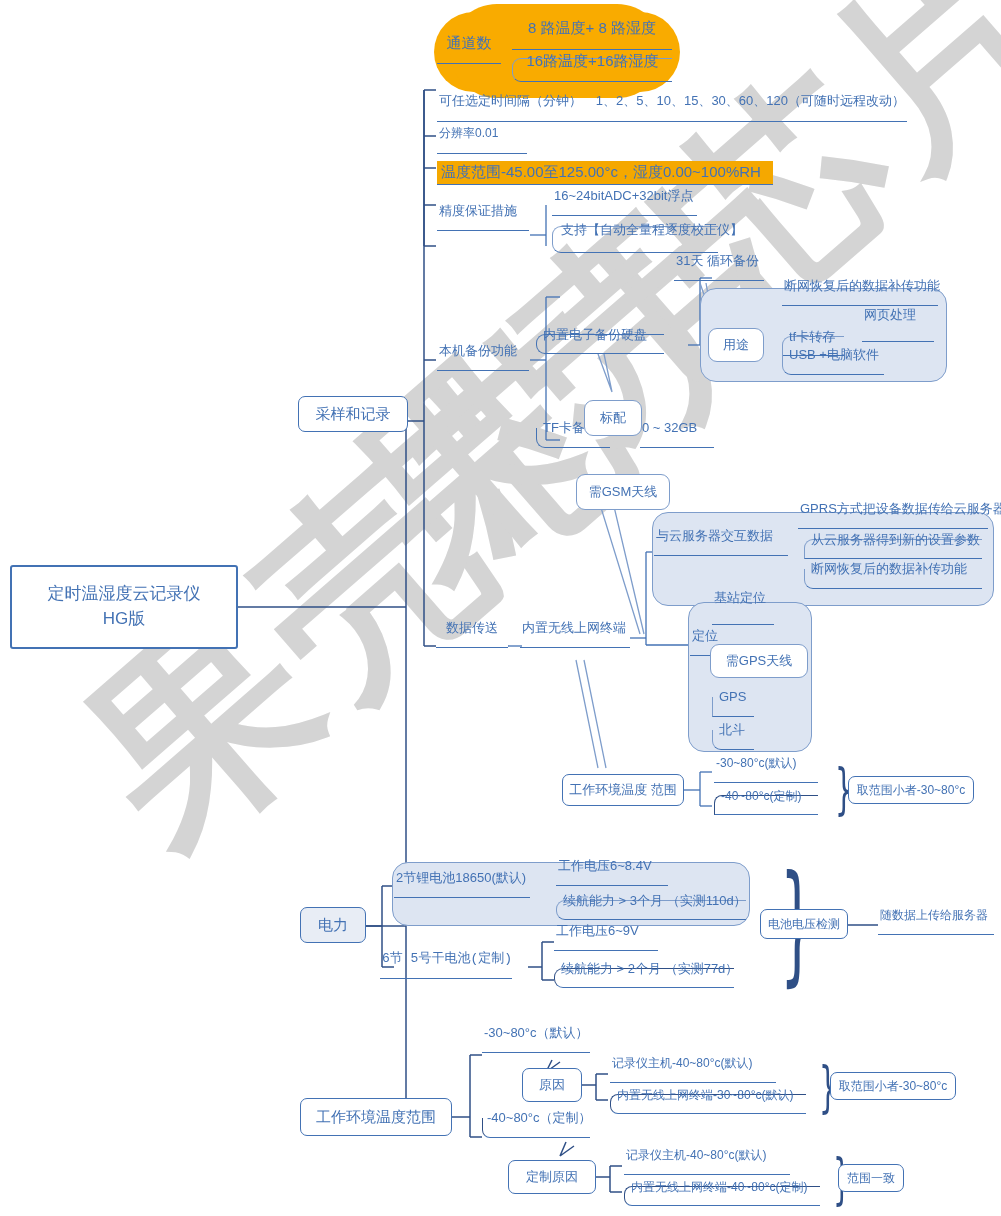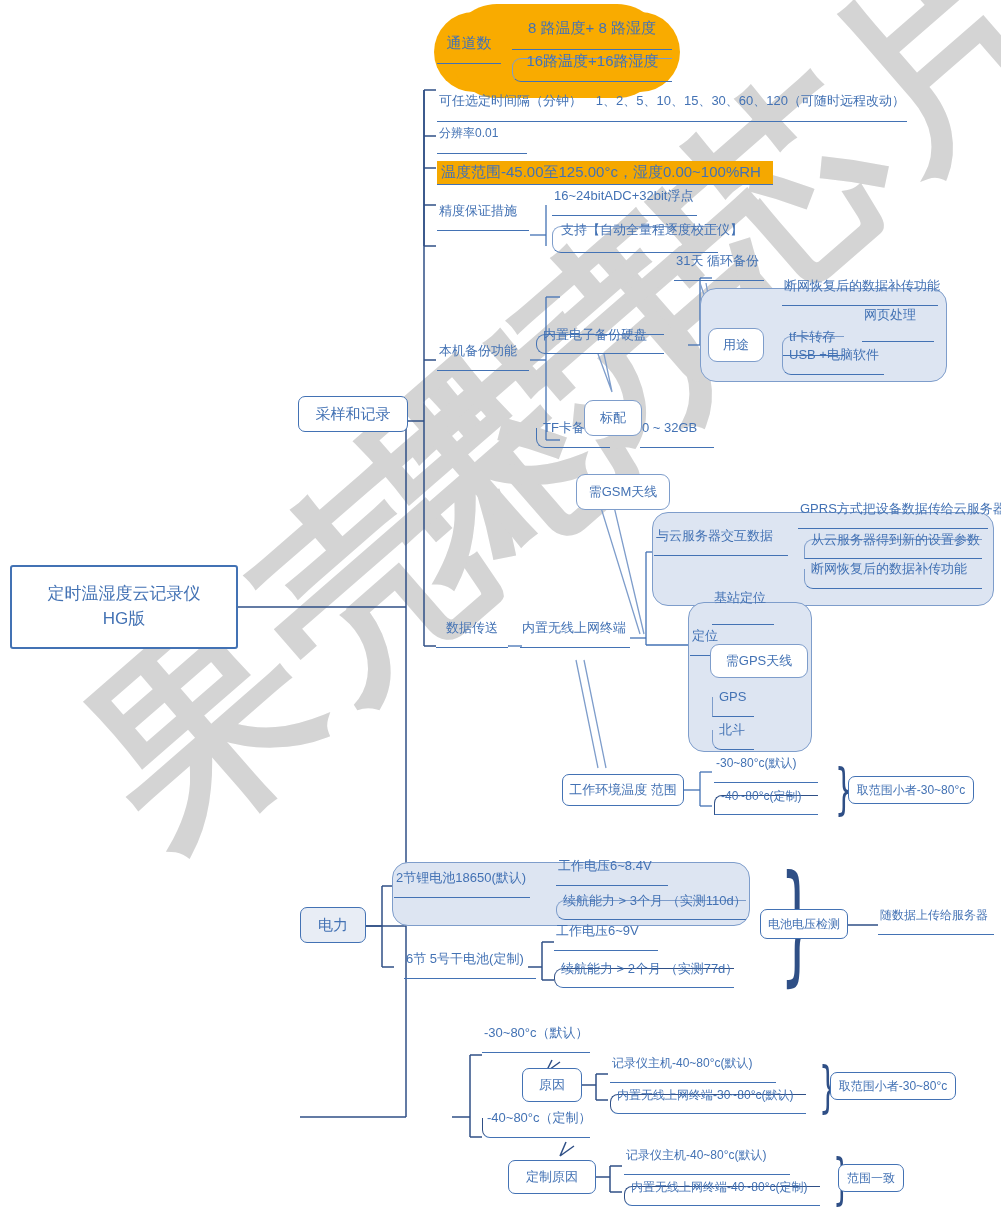--- a/index.html
+++ b/index.html
@@ -285,20 +285,23 @@
   </div>
 
   <div class="node plain ul" style="left:436px;top:628px;width:72px;height:20px;">
     <span>数据传送</span>
   </div>
 
   <div class="node boxed" style="left:300px;top:907px;width:66px;height:36px;font-size:15px;background:#e8edf5;">
     <span>电力</span>
   </div>
 
+  <div class="node boxed" style="left:300px;top:1098px;width:152px;height:38px;font-size:15px;">
+    <span>工作环境温度范围</span>
+  </div>
 
   <div class="node plain" style="left:437px;top:42px;width:64px;height:22px;color:#4372b4;font-size:15px;border-bottom:1.4px solid #4372b4;">
     <span>通道数</span>
   </div>
   <div class="node plain" style="left:512px;top:26px;width:160px;height:24px;font-size:15px;border-bottom:1.4px solid #4372b4;">
     <span>8 路温度+ 8 路湿度</span>
   </div>
   <div class="node plain" style="left:512px;top:58px;width:160px;height:24px;font-size:15px;border-bottom:1.4px solid #4372b4;border-left:1.4px solid #7e9dcb;border-top:1.4px solid #7e9dcb;border-top-left-radius:9px;border-bottom-left-radius:9px;">
     <span>16路温度+16路湿度</span>
   </div>
@@ -420,21 +423,21 @@
   <div class="node plain ul left" style="left:394px;top:878px;width:136px;height:20px;">
     <span>2节锂电池18650(默认)</span>
   </div>
   <div class="node plain ul left" style="left:556px;top:866px;width:112px;height:20px;">
     <span>工作电压6~8.4V</span>
   </div>
   <div class="node plain ul left" style="left:556px;top:900px;width:190px;height:20px;border-left:1.3px solid #7e9dcb;border-top:1.3px solid #7e9dcb;border-top-left-radius:9px;border-bottom-left-radius:9px;padding-left:6px;">
     <span>续航能力 &gt; 3个月 （实测110d）</span>
   </div>
 
-  <div class="node plain ul left" style="left:404px;top:959px;width:132px;height:20px;">
+  <div class="node plain ul left" style="left:380px;top:959px;width:132px;height:20px;font-family:Liberation Mono, monospace;">
     <span>6节 5号干电池(定制)</span>
   </div>
   <div class="node plain ul left" style="left:554px;top:931px;width:104px;height:20px;">
     <span>工作电压6~9V</span>
   </div>
   <div class="node plain ul left" style="left:554px;top:968px;width:180px;height:20px;border-left:1.3px solid #2f4f86;border-top:1.3px solid #2f4f86;border-top-left-radius:9px;border-bottom-left-radius:9px;padding-left:6px;">
     <span>续航能力 &gt; 2个月 （实测77d）</span>
   </div>
 
   <div class="brace" style="left:756px;top:862px;font-size:130px;line-height:0.95;transform:scaleX(0.42);">}</div>

